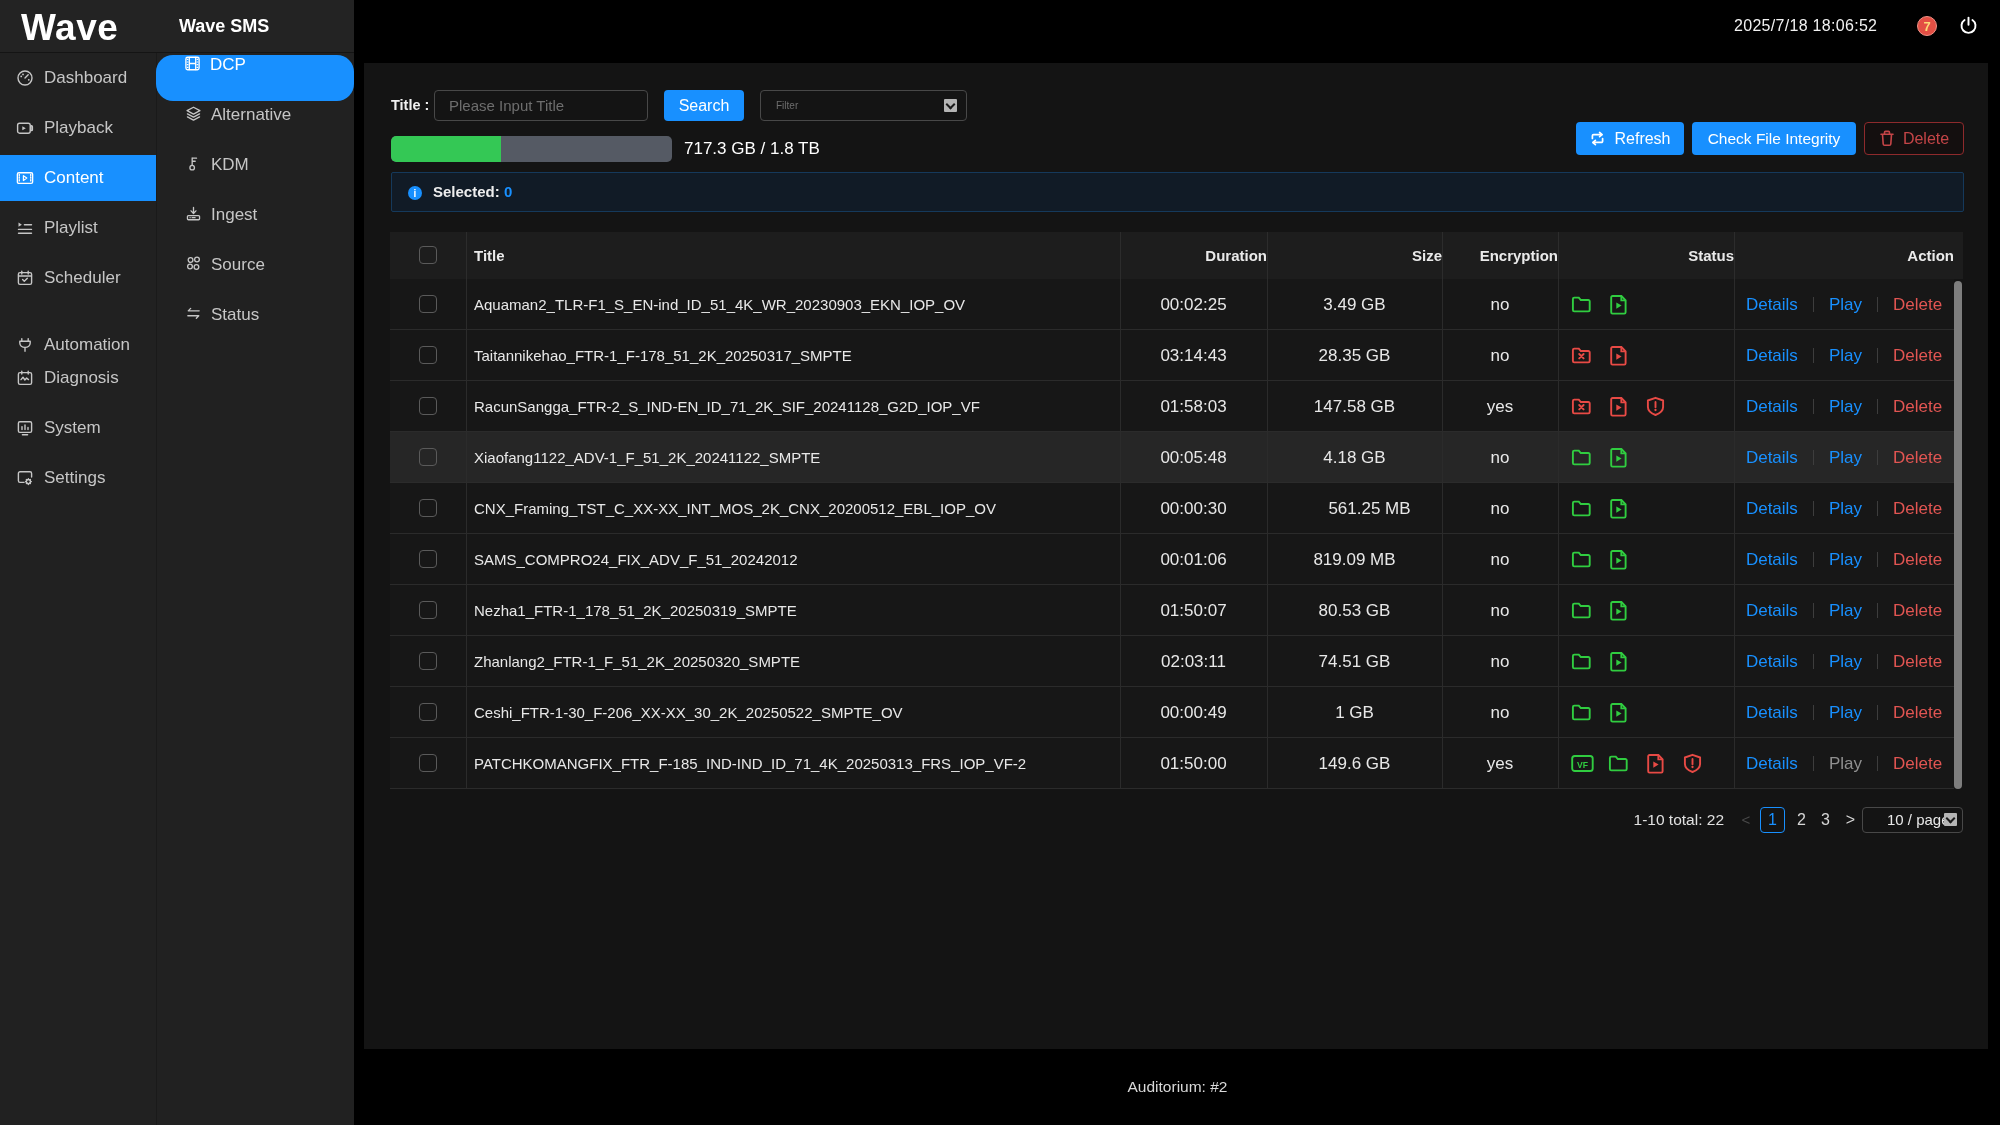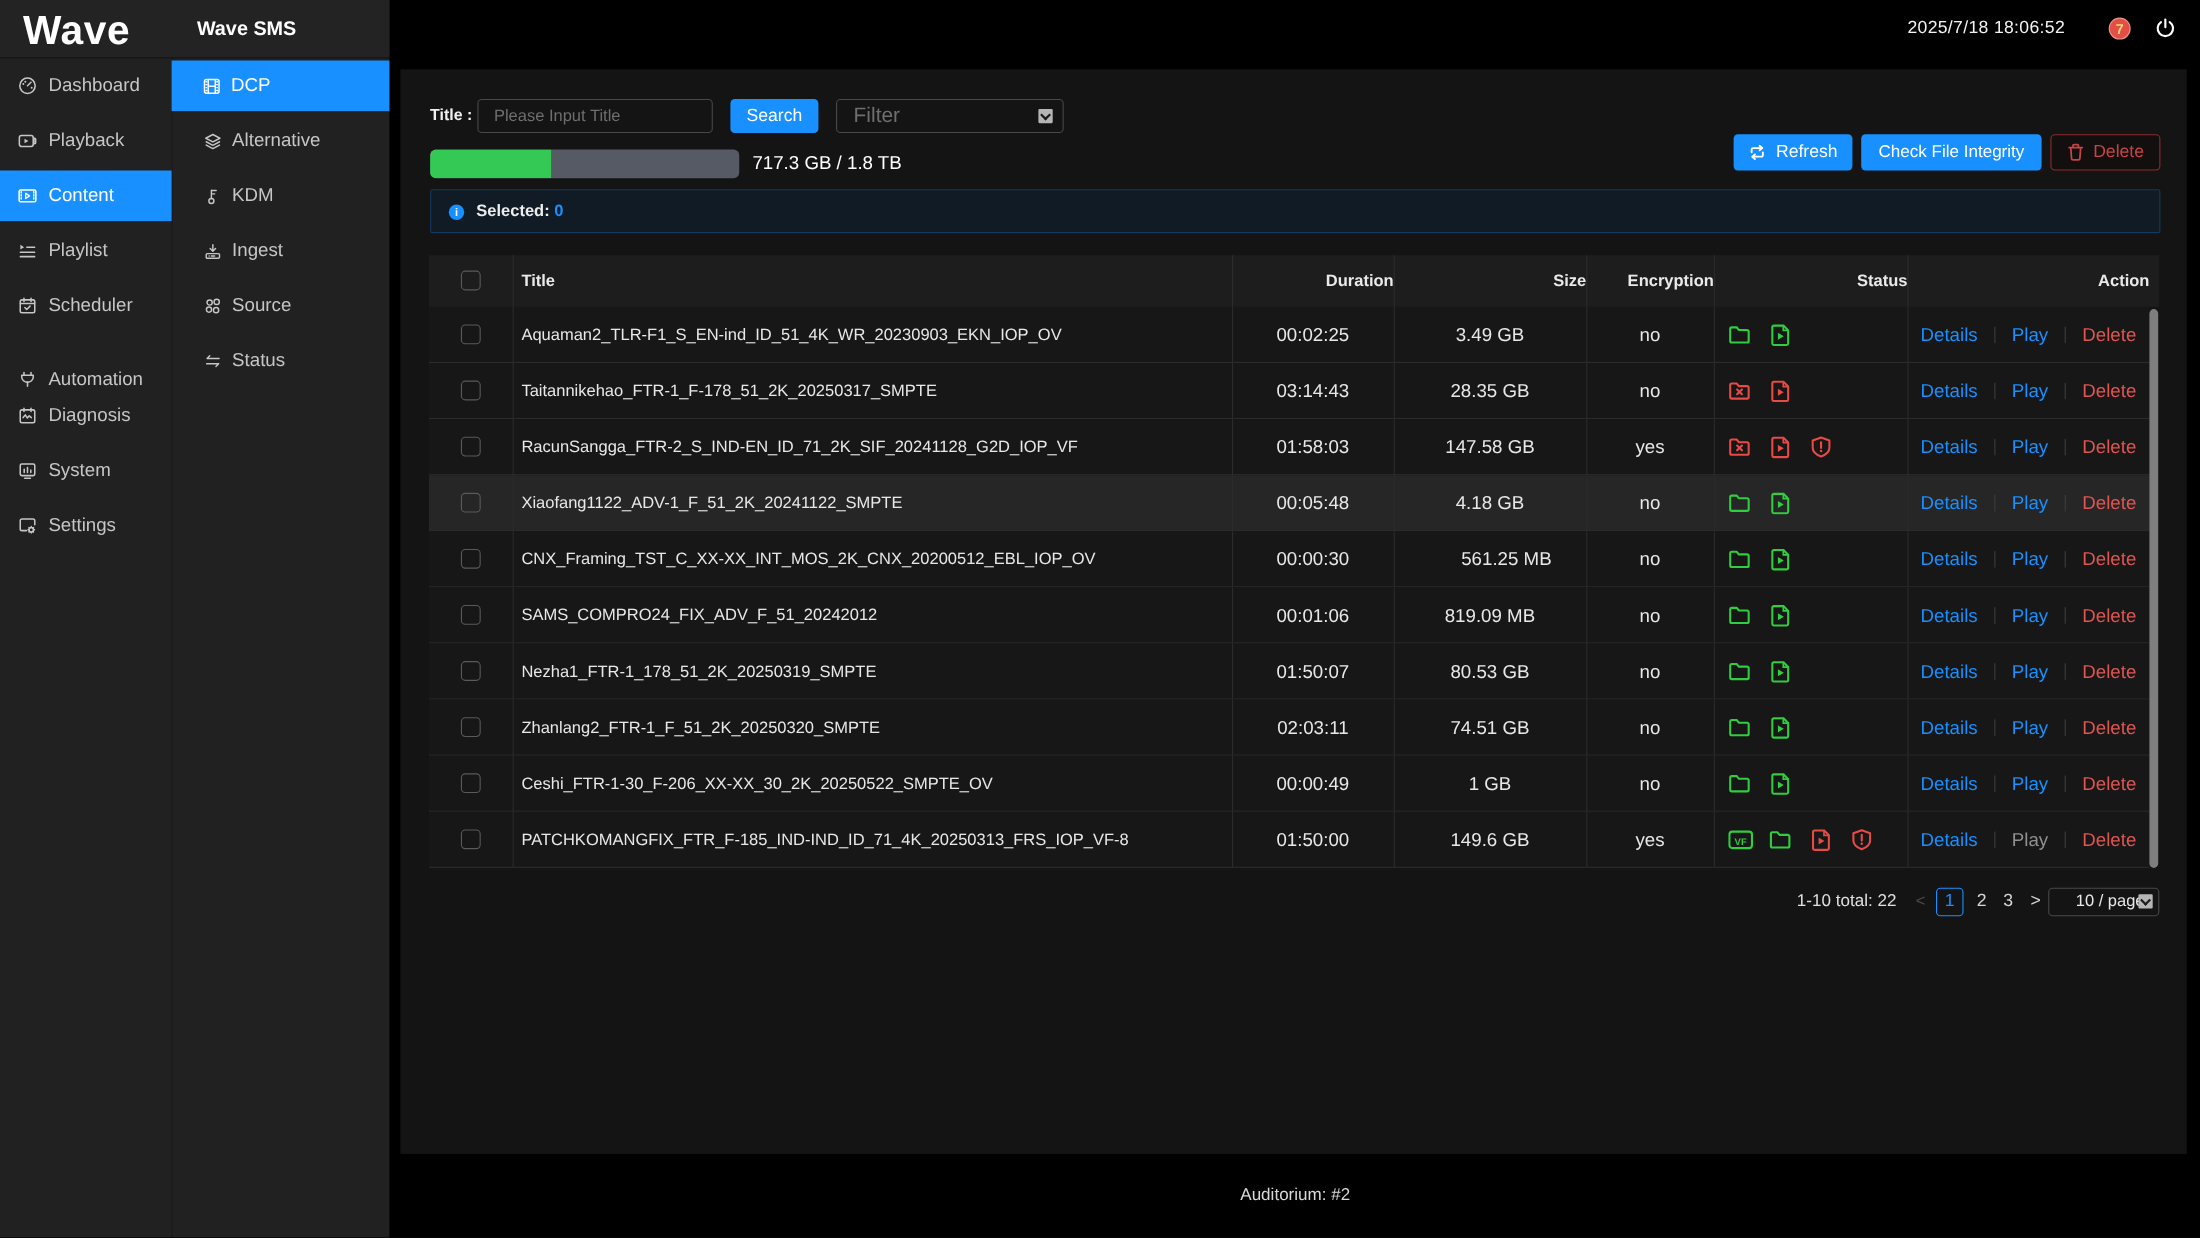--- a/index.html
+++ b/index.html
@@ -8,36 +8,36 @@
 
 #leftcol { position:absolute; left:0; top:0; width:354px; height:1125px; background:#212121; }
 #vdiv { position:absolute; left:156px; top:52px; width:1px; height:1073px; background:#1a1a1a; }
 #hdiv { position:absolute; left:0; top:52px; width:354px; height:1px; background:#141414; }
 #logo { position:absolute; left:21px; top:7px; font-size:37px; font-weight:bold; color:#fff; letter-spacing:0.5px; }
 #wsms { position:absolute; left:179px; top:16px; font-size:18px; font-weight:bold; color:#fff; }
 
 .mi1 { position:absolute; left:0; width:156px; height:46px; display:flex; align-items:center; font-size:17px; color:#c6c6c6; }
 .mi1 .ic { margin-left:16px; margin-right:10px; width:18px; height:18px; display:flex; }
 .act1 { background:#1890ff; color:#fff; }
-.mi2 { position:absolute; left:157px; width:197px; height:46px; display:flex; align-items:center; font-size:17px; color:#c6c6c6; }
+.mi2 { position:absolute; left:157px; width:197px; height:46px; display:flex; align-items:flex-start; font-size:17px; color:#c6c6c6;border-radius:17px; }
 .mi2 .ic2 { margin-left:28px; margin-right:9px; width:17px; height:17px; display:flex; }
 .act2 { background:#1890ff; color:#fff; left:156px; width:198px; }
 
 
 #clock { position:absolute; left:1734px; top:17px; width:160px; white-space:nowrap; font-size:16px; color:#f2f2f2; letter-spacing:0.3px; }
 #badge { position:absolute; left:1917px; top:16px; width:20px; height:20px; border-radius:50%; background:#e34f44; border:1px solid #ee9287; color:#fcd975; font-size:13px; font-weight:bold; display:flex; align-items:center; justify-content:center; }
 #pwr { position:absolute; left:1958px; top:15px; }
 
 
 #panel { position:absolute; left:364px; top:63px; width:1624px; height:986px; background:#141414; }
 
 #lbl-title { position:absolute; left:391px; top:97px; font-size:14.5px; font-weight:bold; color:#f0f0f0; }
 #inp-title { position:absolute; left:434px; top:90px; width:214px; height:31px; border:1px solid #484848; border-radius:4px; color:#6e6e6e; font-size:15px; line-height:29px; padding-left:14px; }
 #btn-search { position:absolute; left:664px; top:90px; width:80px; height:31px; background:#1890ff; border-radius:4px; color:#fff; font-size:16px; text-align:center; line-height:31px; }
-#sel-filter { position:absolute; left:760px; top:90px; width:207px; height:31px; border:1px solid #484848; border-radius:4px; color:#6e6e6e; font-size:19px; line-height:29px; padding-left:15px; }
+#sel-filter { position:absolute; left:760px; top:90px; width:207px; height:31px; border:1px solid #484848; border-radius:4px; color:#6e6e6e; font-size:10px; line-height:29px; padding-left:15px; }
 .selarrow { position:absolute; width:13px; height:13px; background:#b5b5b5; border-radius:1px; }
 .selarrow:after { content:""; position:absolute; left:3px; top:2.2px; width:5px; height:5px; border-right:2.2px solid #1a1a1a; border-bottom:2.2px solid #1a1a1a; transform:rotate(45deg); }
 
 #pbar { position:absolute; left:391px; top:136px; width:281px; height:26px; background:#555a64; border-radius:5px; overflow:hidden; }
 #pfill { position:absolute; left:0; top:0; width:110px; height:26px; background:#34c855; border-radius:5px 0 0 5px; }
 #ptext { position:absolute; left:8px; top:0; height:26px; line-height:26px; font-size:15px; color:#fff; white-space:nowrap;margin-top:44px; }
 #ptotal { position:absolute; left:684px; top:136px; height:26px; line-height:26px; font-size:17px; font-weight:normal; color:#fff; }
 
 #btn-refresh { position:absolute; left:1576px; top:122px; width:108px; height:33px; background:#1890ff; border-radius:4px; color:#fff; font-size:16px; display:flex; align-items:center; justify-content:center; gap:8px; }
 #btn-check { position:absolute; left:1692px; top:122px; width:164px; height:33px; background:#1890ff; border-radius:4px; color:#fff; font-size:15.5px; display:flex; align-items:center; justify-content:center; }
@@ -542,21 +542,21 @@
     <div class="act">
       <span class="lnk" style="color:#1890ff">Details</span>
       <span class="sep"></span>
       <span class="lnk" style="color:#1890ff">Play</span>
       <span class="sep"></span>
       <span class="lnk" style="color:#e15552">Delete</span>
     </div>
   </div>
 <div class="trow" style="top:738px;background:#171717">
     <span class="cb" style="left:29px;top:16px"></span>
-    <div class="ttl">PATCHKOMANGFIX_FTR_F-185_IND-IND_ID_71_4K_20250313_FRS_IOP_VF-8</div>
+    <div class="ttl">PATCHKOMANGFIX_FTR_F-185_IND-IND_ID_71_4K_20250313_FRS_IOP_VF-2</div>
     <div class="cc" style="left:730px;width:147px">01:50:00</div>
     <div class="cc" style="left:877px;width:175px">149.6 GB</div>
     <div class="cc" style="left:1052px;width:116px">yes</div>
     <div class="tvl" style="left:76px"></div>
     <div class="tvl" style="left:730px"></div>
     <div class="tvl" style="left:877px"></div>
     <div class="tvl" style="left:1052px"></div>
     <div class="tvl" style="left:1168px"></div>
     <div class="tvl" style="left:1344px"></div>
     <div class="sic" style="left:1181px"><svg width="23" height="21" viewBox="0 0 23 21" fill="none">

